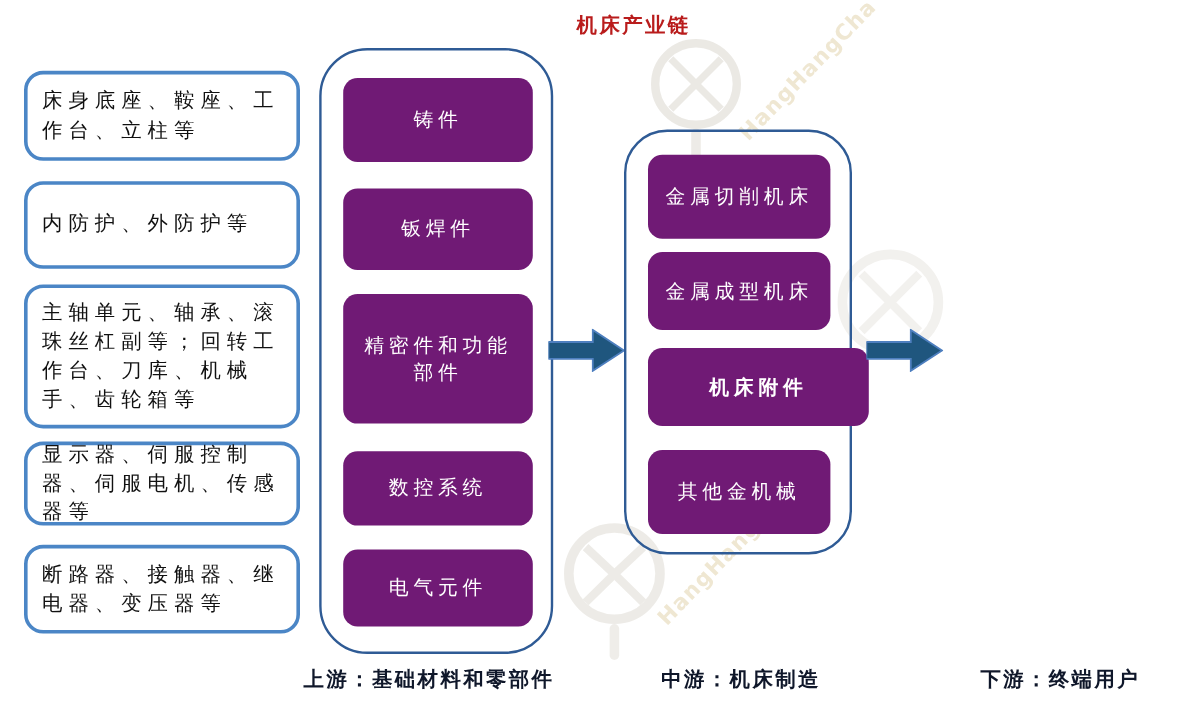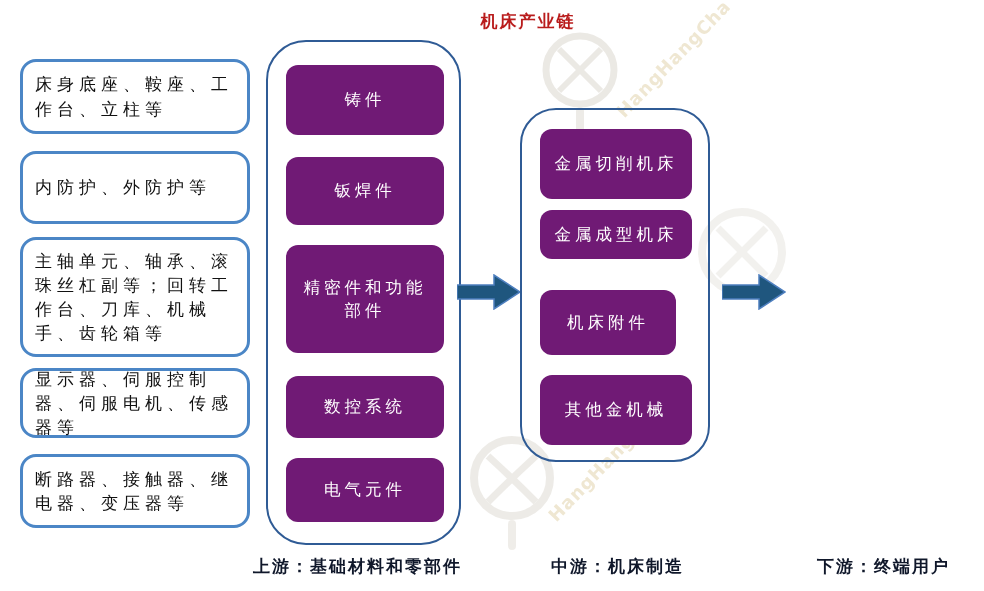--- a/index.html
+++ b/index.html
@@ -48,22 +48,22 @@
     padding:0 12px;
   }
   
   .u1{left:18px;top:23px;width:158px;height:70px;}
   .u2{left:18px;top:115px;width:158px;height:68px;}
   .u3{left:18px;top:203px;width:158px;height:108px;}
   .u4{left:18px;top:334px;width:158px;height:62px;}
   .u5{left:18px;top:416px;width:158px;height:64px;}
   
   .m1{left:18px;top:19px;width:152px;height:70px;}
-  .m2{left:18px;top:100px;width:152px;height:49px;}
-  .m3{left:18px;top:180px;width:136px;height:65px;}
+  .m2{left:18px;top:100px;width:152px;height:65px;}
+  .m3{left:18px;top:180px;width:184px;height:65px;font-weight:bold;}
   .m4{left:18px;top:265px;width:152px;height:70px;}
   
   .d1{left:13px;top:19px;width:162px;height:60px;}
   .d2{left:13px;top:94px;width:162px;height:62px;}
   .d3{left:13px;top:177px;width:162px;height:64px;}
   .d4{left:13px;top:257px;width:162px;height:66px;}
   .d5{left:13px;top:337px;width:162px;height:65px;}
 
   .arrow{position:absolute;width:64px;height:36px;}
   .arrow1{left:457px;top:274px;}

